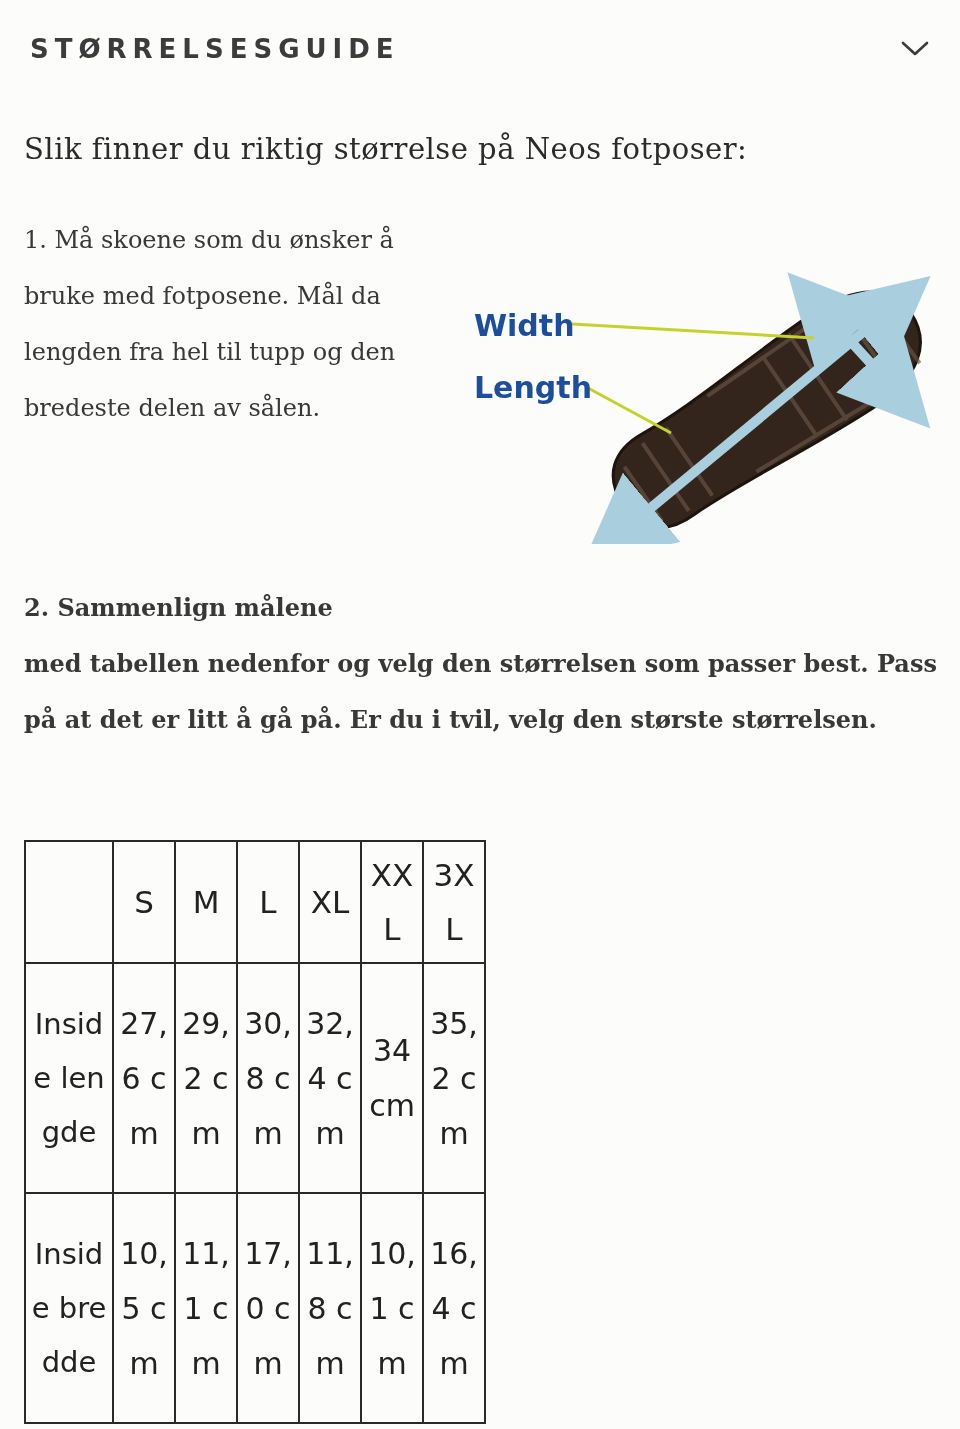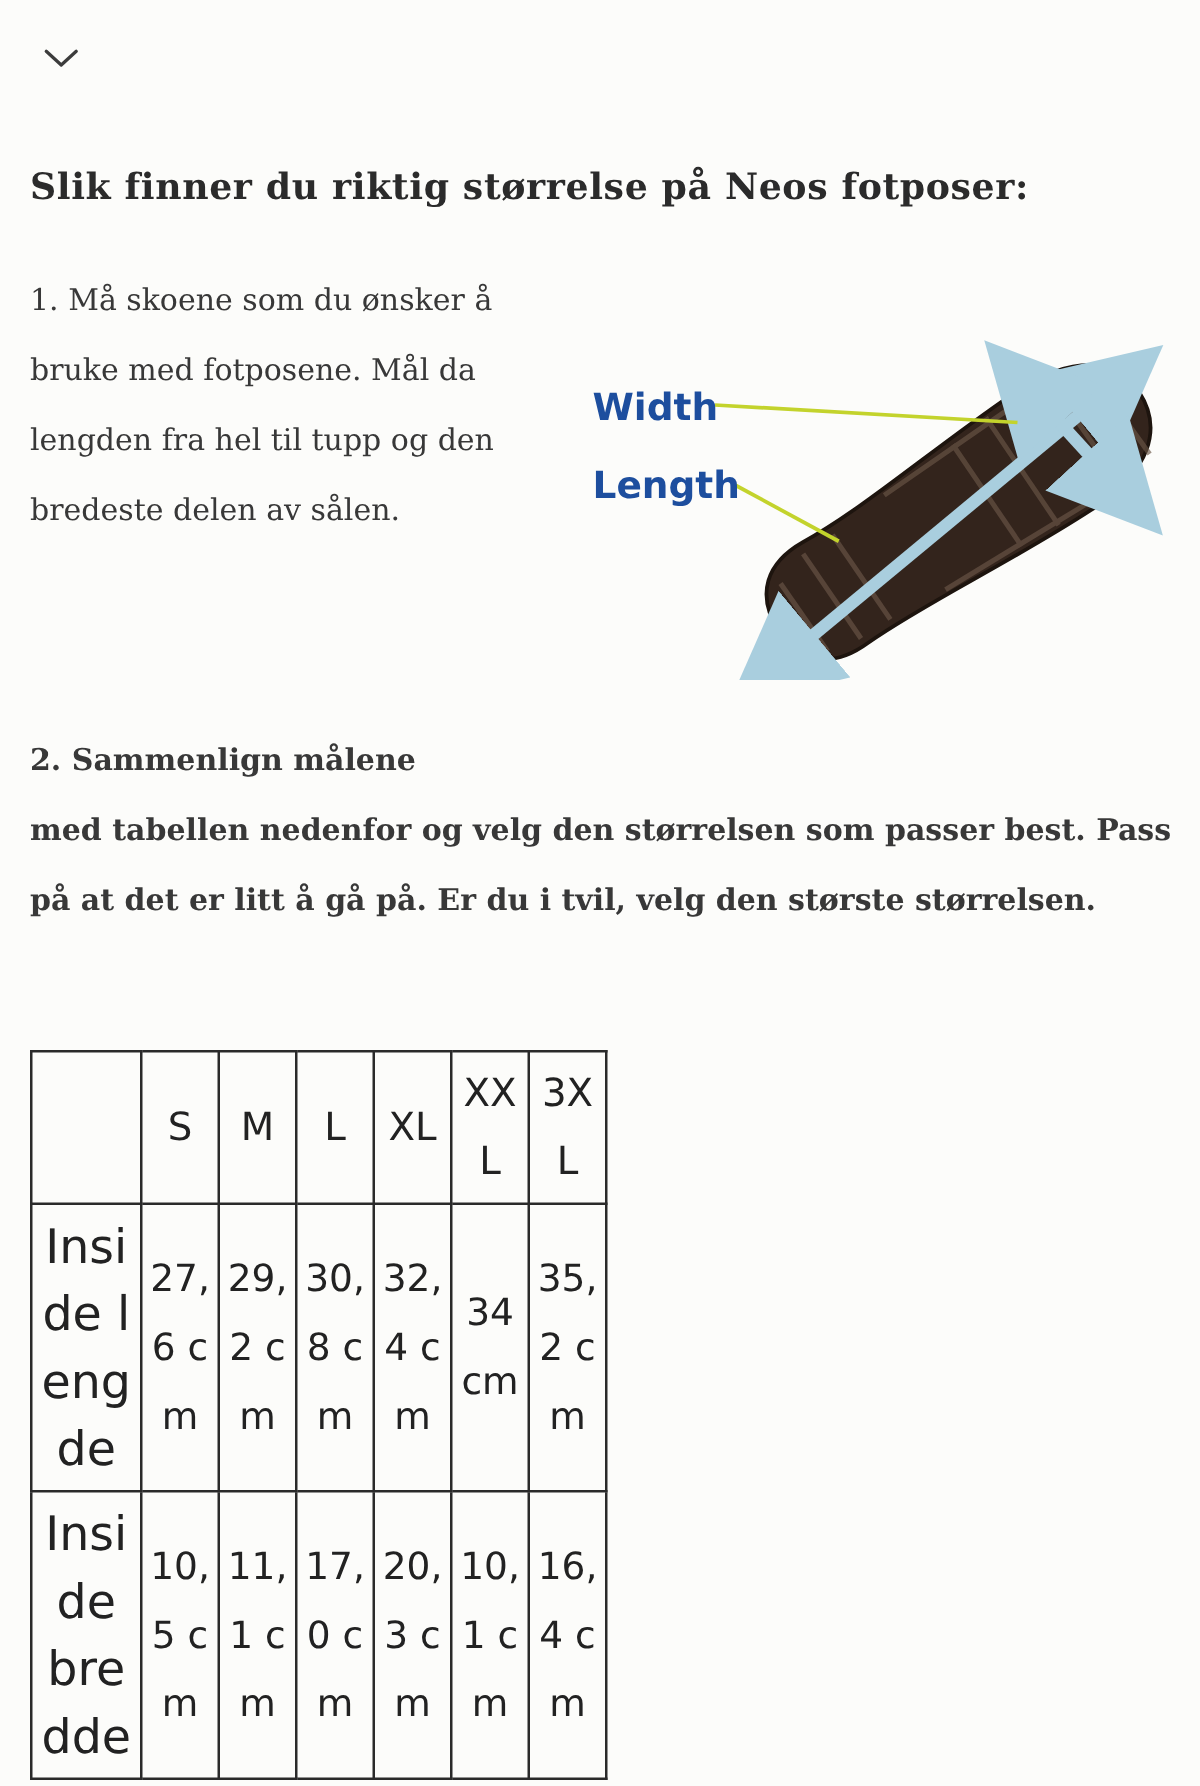--- a/index.html
+++ b/index.html
@@ -20,21 +20,21 @@
   }
   .acc-title {
     font-family:"DejaVu Sans","Liberation Sans",sans-serif;
     font-size:26px; font-weight:600; letter-spacing:6px; color:#3c3c3c;
   }
   .chevron { display:inline-flex; padding:4px; }
 
   
   .section-heading {
     position:absolute; top:132px; left:24px; right:24px;
-    font-size:29px; font-weight:700; color:#2b2b2b;
+    font-size:29px; font-weight:400; color:#2b2b2b;
     letter-spacing:0.5px;
   }
 
   
   .step { font-size:24px; line-height:56px; color:#383838; white-space:pre-line; }
   .step1 { position:absolute; top:212px; left:24px; width:418px; }
   .step2 { position:absolute; top:580px; left:24px; width:914px;font-weight:bold; }
 
   
   .figure { position:absolute; top:248px; left:466px; width:486px; height:296px; }
@@ -58,29 +58,30 @@
     padding:6px 3px;
   }
   .size-table th {
     width:62px; font-weight:400; font-size:31px; line-height:54px;
   }
   .size-table th.corner { width:88px; }
   .size-table td {
     font-size:30px; line-height:55px;
   }
   .size-table td.rowlabel {
-    font-size:38px; line-height:54px; padding:6px 5px;
+    font-size:29px; line-height:54px; padding:6px 5px;
   }
   .size-table tr.hdr { height:116px; }
   .size-table tr.datarow { height:230px; }
 </style>
 </head>
 <body>
 
 <div class="acc-header">
+  <span class="acc-title">STØRRELSESGUIDE</span>
   <span class="chevron">
     <svg width="30" height="18" viewBox="0 0 30 18">
       <polyline points="3,3 15,14 27,3" fill="none" stroke="#3c3c3c" stroke-width="2.6" stroke-linecap="round" stroke-linejoin="round"></polyline>
     </svg>
   </span>
 </div>
 
 <h2 class="section-heading">Slik finner du riktig størrelse på Neos fotposer:</h2>
 
 <p class="step step1">1. Må skoene som du ønsker å bruke med fotposene. Mål da lengden fra hel til tupp og den bredeste delen av sålen.</p>
@@ -148,18 +149,18 @@
     <td>30,8 cm</td>
     <td>32,4 cm</td>
     <td>34 cm</td>
     <td>35,2 cm</td>
   </tr>
   <tr class="datarow">
     <td class="rowlabel">Inside bredde</td>
     <td>10,5 cm</td>
     <td>11,1 cm</td>
     <td>17,0 cm</td>
-    <td>20,3 cm</td>
+    <td>11,8 cm</td>
     <td>10,1 cm</td>
     <td>16,4 cm</td>
   </tr>
 </tbody>
   </table>
 
 </body></html>

